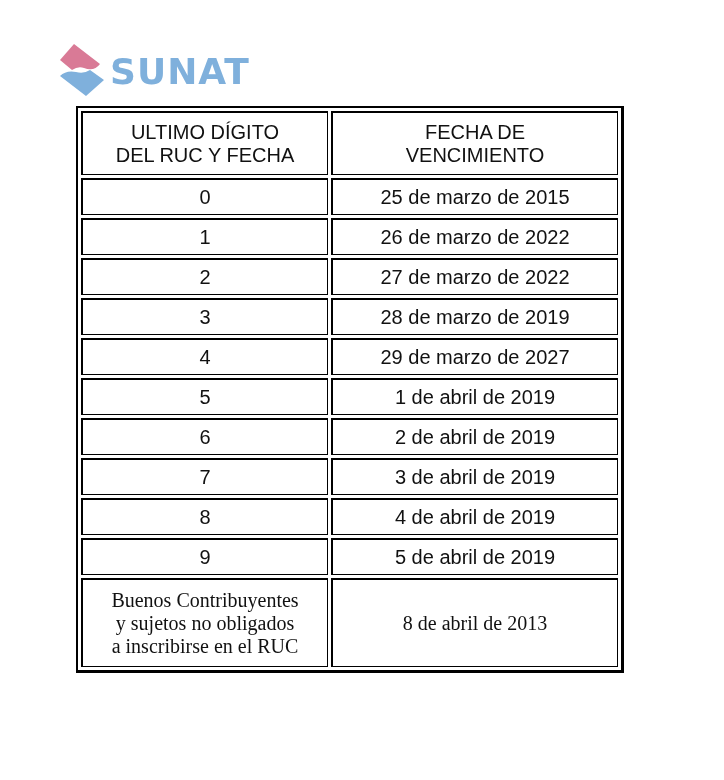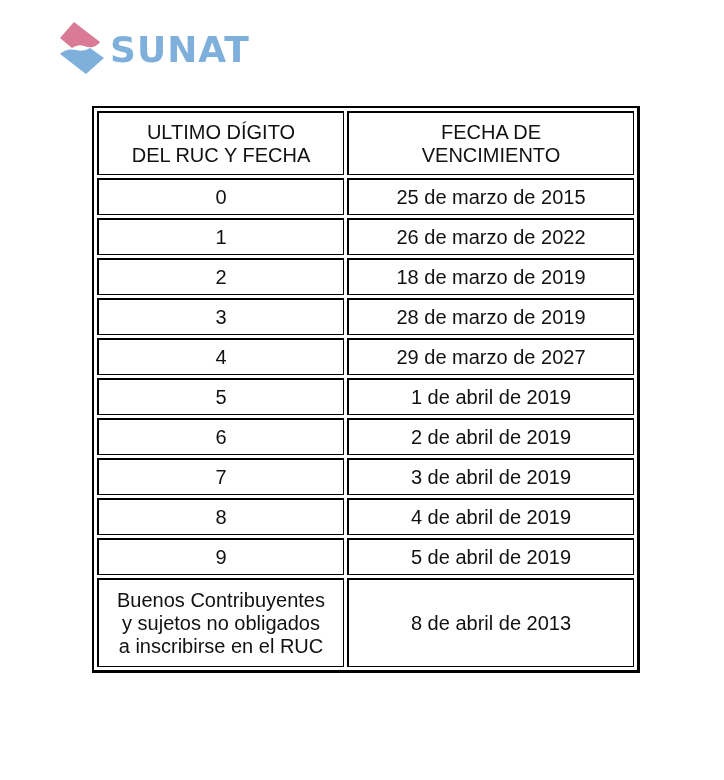--- a/index.html
+++ b/index.html
@@ -11,38 +11,38 @@
       width: 724px;
       height: 780px;
       position: relative;
       overflow: hidden;
       font-family: "Liberation Sans", sans-serif;
       color: #111;
     }
     .logo {
       position: absolute;
       left: 56px;
-      top: 20px;
+      top: 42px;
       height: 56px;
       display: flex;
       align-items: center;
       text-align: center;
     }
     .logo svg { display: block; }
     .logo-text {
       font-family: "DejaVu Sans", sans-serif;
       font-weight: bold;
       font-size: 36px;
       letter-spacing: 1px;
       margin-left: 2px;
       margin-top: 2px;
     }
     table.schedule {
       position: absolute;
-      left: 92px;
+      left: 76px;
       top: 106px;
       width: 548px;
       border-collapse: separate;
       border-spacing: 3px;
       border: 2px solid;
       border-color: #9a9a9a #000 #000 #9a9a9a;
       border-top: 2px solid #000;
       border-left: 2px solid #000;
       border-right: 3px solid #000;
       border-bottom: 3px solid #000;
@@ -55,21 +55,21 @@
       text-align: center;
       vertical-align: middle;
       font-size: 20px;
       line-height: 23px;
       padding: 0 4px;
     }
     td.col1 { width: 236px; }
     td.col2 { width: 276px; margin-top: 39px; }
     tr.head td { height: 61px; }
     tr.row td { height: 34px; }
-    tr.last td { height: 86px; }
+    tr.last td { height: 86px; font-family: Liberation Serif, serif; }
   </style>
 </head>
 <body>
 
 <div class="logo">
   <svg width="52" height="56" viewBox="0 0 52 56">
     <path d="M18 2 L44 22 Q38 30 28 26 Q22 24 16 28 L4 18 Z" fill="#d97a96"></path>
     <path d="M4 34 Q10 28 20 30 Q28 32 34 28 L48 38 L30 54 Z" fill="#7fb0dc"></path>
   </svg>
   <span class="logo-text" style="color:#7fb0dc;">SUNAT</span>
@@ -90,21 +90,21 @@
   <tr class="row">
     <td>0</td>
     <td>25 de marzo de 2015</td>
   </tr>
   <tr class="row">
     <td>1</td>
     <td>26 de marzo de 2022</td>
   </tr>
   <tr class="row">
     <td>2</td>
-    <td>18 de marzo de 2019</td>
+    <td>27 de marzo de 2022</td>
   </tr>
   <tr class="row">
     <td>3</td>
     <td>28 de marzo de 2019</td>
   </tr>
   <tr class="row">
     <td>4</td>
     <td>29 de marzo de 2027</td>
   </tr>
   <tr class="row">

